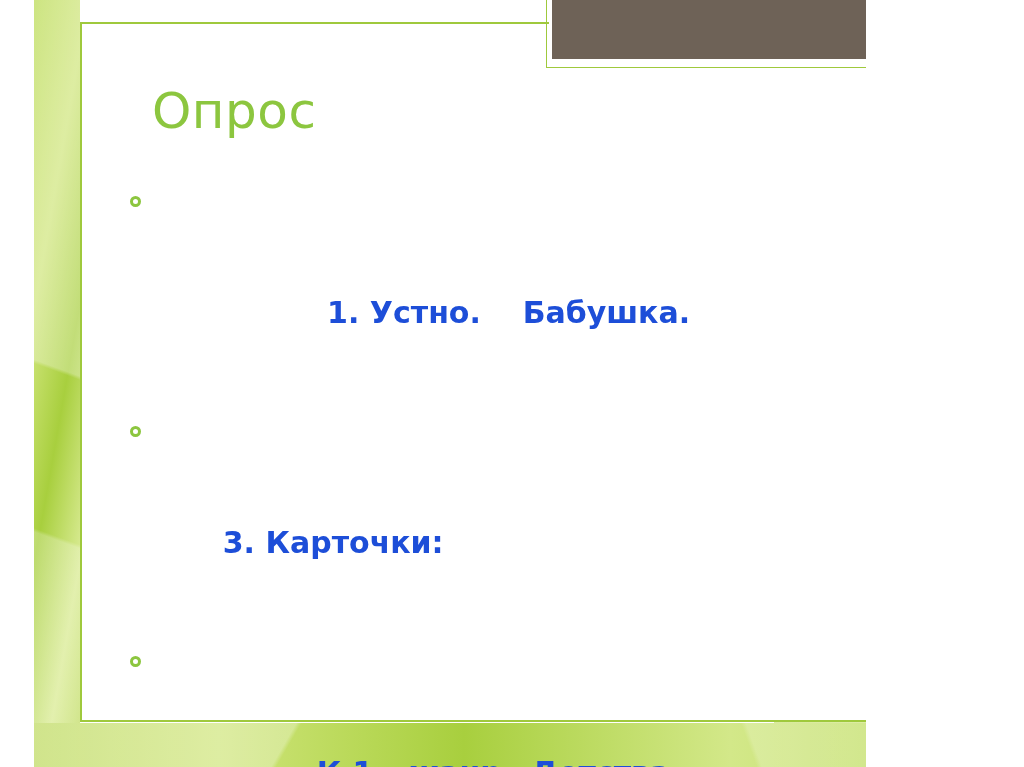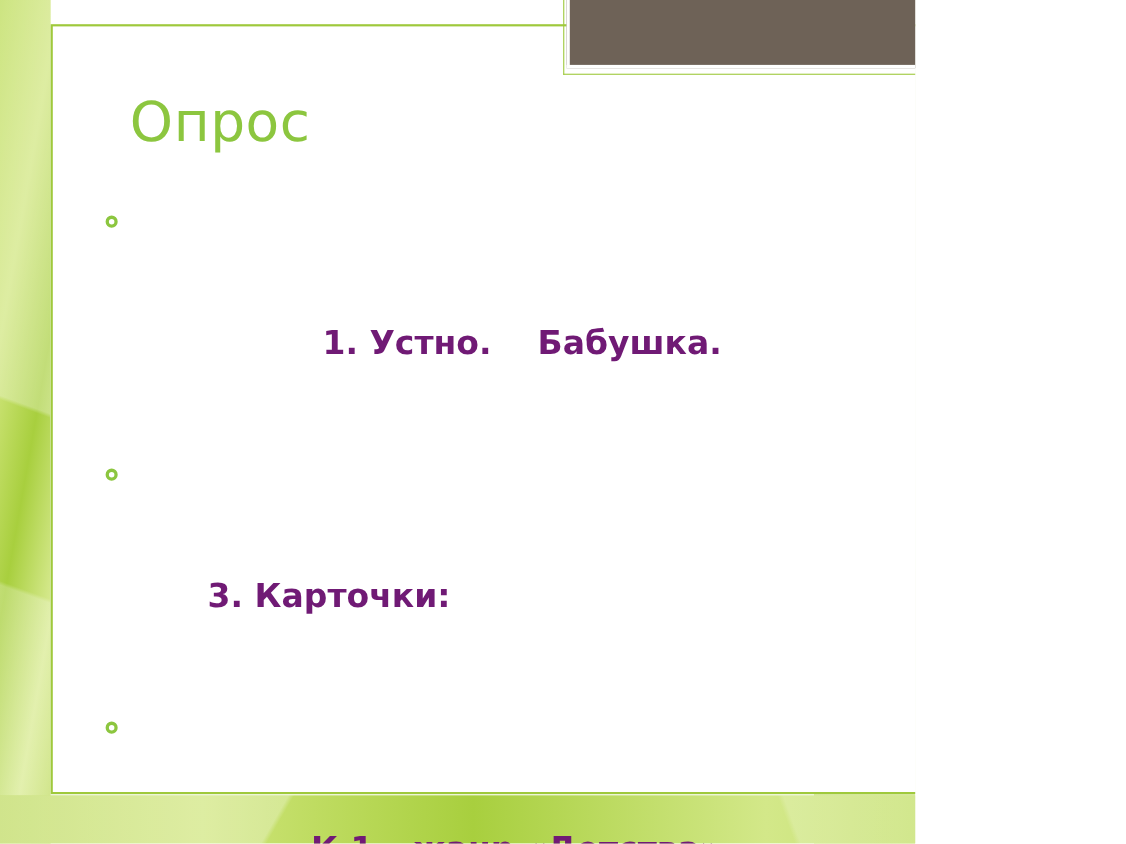--- a/index.html
+++ b/index.html
@@ -13,20 +13,21 @@
     font-family: "Liberation Sans", sans-serif;
     background: #ffffff;
   }
 
   .slide {
     position: relative;
     width: 832px;
     height: 767px;
     background: #ffffff;
     overflow: hidden;
+    margin-left: 34px;
   }
 
   
   .band-left {
     position: absolute;
     left: 0;
     top: 0;
     width: 46px;
     height: 767px;
     background: linear-gradient(100deg, #b7d94b 0%, #cfe57a 30%, #a8cf3e 55%, #d9eb93 80%, #bcd95a 100%);
@@ -132,21 +133,21 @@
 
   .li {
     position: relative;
     display: block;
     padding-left: 38px;
     margin-bottom: 10px;
     font-family: "DejaVu Sans", sans-serif;
     font-weight: bold;
     font-size: 30px;
     line-height: 55px;
-    color: #701a75;
+    color: #1d4ed8;
     white-space: pre;
   }
   .li .bullet {
     position: absolute;
     left: 6px;
     top: 0;
     width: 16px;
     height: 55px;
     line-height: 55px;
     color: #8cc63f;

